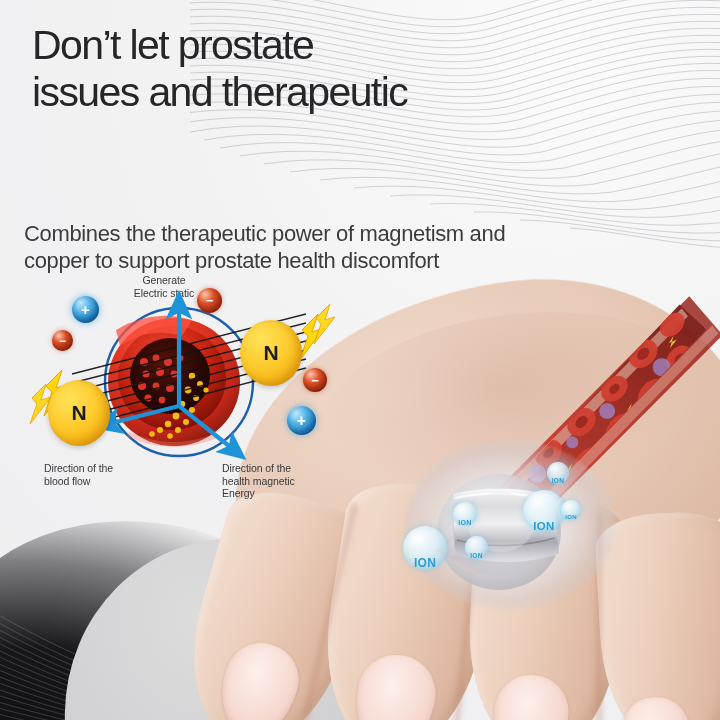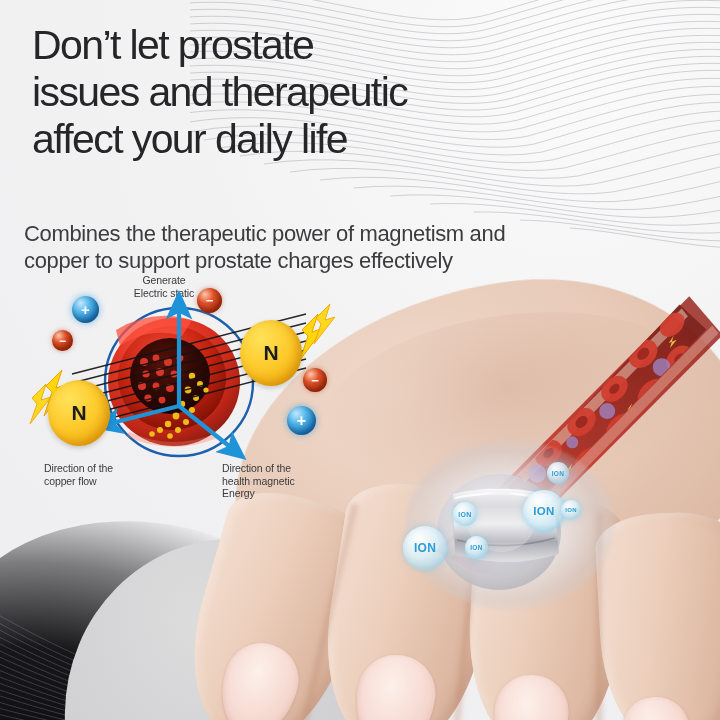--- a/index.html
+++ b/index.html
@@ -62,21 +62,21 @@
     transform:rotate(-2deg);pointer-events:none;}
 
   
   #device{position:absolute;left:395px;top:440px;width:230px;height:175px;pointer-events:none;}
   .dev-glow{position:absolute;left:10px;top:0px;width:210px;height:170px;
     background:radial-gradient(ellipse at 48% 50%, rgba(255,255,255,.92) 0%, rgba(232,232,236,.72) 38%, rgba(205,205,212,.40) 62%, rgba(190,190,198,0) 82%);
     border-radius:50%;filter:blur(1.5px);}
   .ion{position:absolute;border-radius:50%;
     background:radial-gradient(circle at 34% 28%, rgba(255,255,255,.97) 0%, rgba(224,243,250,.88) 42%, rgba(176,219,237,.70) 78%, rgba(150,203,227,.42) 100%);
     box-shadow:0 0 6px rgba(120,195,225,.55), inset 0 -2px 6px rgba(120,190,220,.35);
-    display:flex;align-items:center;justify-content:center;
+    display:flex;align-items:flex-end;justify-content:center;
     color:#2a9ed4;font-weight:700;letter-spacing:.3px;
     font-family:"Liberation Sans", sans-serif;}
 
   
   #diagram{position:absolute;left:16px;top:258px;width:350px;height:250px;}
   .dlabel{position:absolute;color:#3a3a3c;font-size:10.5px;line-height:12.5px;
     font-family:"Liberation Sans", sans-serif;letter-spacing:-.1px;}
   .dlabel.center{text-align:center;}
   .magnet{position:absolute;border-radius:50%;
     background:radial-gradient(circle at 34% 28%, #ffe259 0%, #fdc92a 48%, #f0ab10 82%, #d99005 100%);
@@ -401,40 +401,39 @@
     </div>
     <div class="ball neg" style="left:287px;top:110px;width:24px;height:24px;font-size:13px;">
       <span>−</span>
     </div>
     <div class="ball pos" style="left:271px;top:148px;width:29px;height:29px;font-size:16px;">
       <span>+</span>
     </div>
 
     <div class="dlabel" style="left:28px;top:204px;width:130px;">
       <div>Direction of the</div>
-      <div>copper flow</div>
+      <div>blood flow</div>
     </div>
     <div class="dlabel" style="left:206px;top:204px;width:130px;">
       <div>Direction of the</div>
       <div>health magnetic</div>
       <div>Energy</div>
     </div>
   </div>
 
   <div style="position:absolute;left:32px;top:22px;width:640px;
               font-weight:400;font-size:41px;line-height:47px;
               letter-spacing:-1.6px;color:#262628;
               font-family:'Liberation Sans', sans-serif;
               text-shadow:0 1px 0 rgba(255,255,255,.45);">
     <div>Don’t let prostate</div>
     <div>issues and therapeutic</div>
-    <div>affect your daily life</div>
   </div>
 
   <div style="position:absolute;left:24px;top:196px;width:640px;
               font-weight:400;font-size:22px;line-height:27px;
               letter-spacing:-.35px;color:#3c3c3e;
               font-family:'Liberation Sans', sans-serif;margin-top:24px;">
     <div>Combines the therapeutic power of magnetism and</div>
-    <div>copper to support prostate charges effectively</div>
+    <div>copper to support prostate health discomfort</div>
   </div>
 
 </div>
 
 </body></html>

